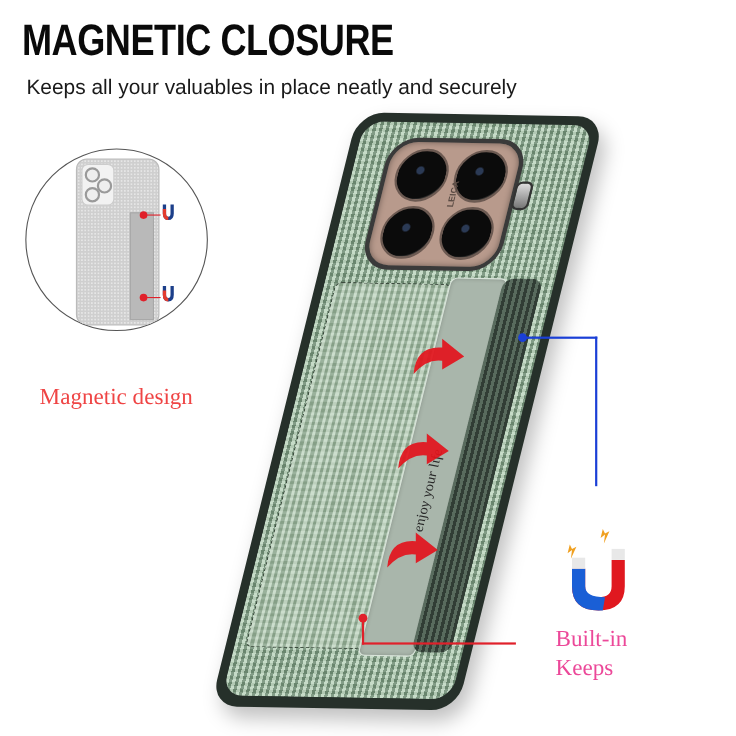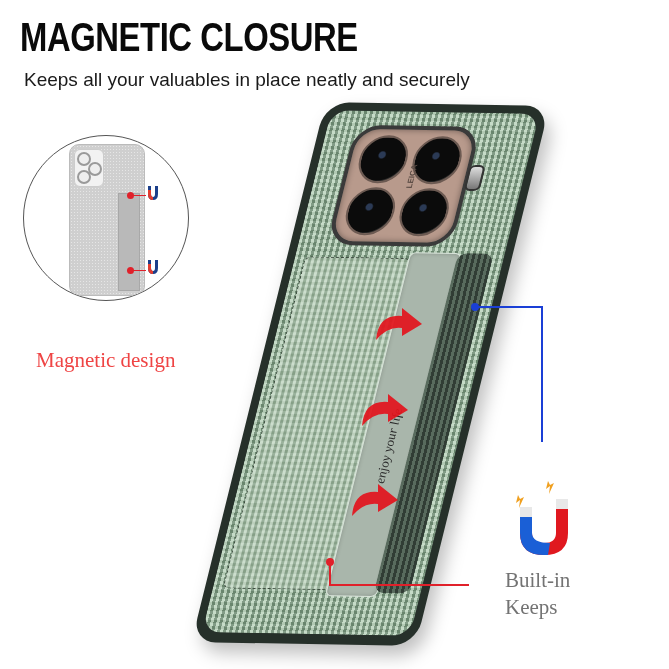--- a/index.html
+++ b/index.html
@@ -42,21 +42,21 @@
 
   .blue-dot{position:absolute;left:471px;top:303px;width:8px;height:8px;border-radius:50%;background:#1a3fd6;}
   .blue-line-h{position:absolute;left:478px;top:306px;width:65px;height:2px;background:#1a3fd6;}
   .blue-line-v{position:absolute;left:541px;top:306px;width:2px;height:136px;background:#1a3fd6;}
 
   .red-dot-main{position:absolute;left:326px;top:558px;width:8px;height:8px;border-radius:50%;background:#e0202a;}
   .red-line-v{position:absolute;left:329px;top:562px;width:2px;height:24px;background:#e0202a;}
   .red-line-h{position:absolute;left:329px;top:584px;width:140px;height:2px;background:#e0202a;}
 
   .big-magnet{position:absolute;left:510px;top:475px;width:70px;height:85px;}
-  .magnet-label{position:absolute;left:505px;top:567px;font-family:"Liberation Serif",serif;font-size:21px;line-height:27px;color:#737373;}
+  .magnet-label{position:absolute;left:505px;top:567px;font-family:"Liberation Serif",serif;font-size:21px;line-height:27px;color:#ec4899;}
 </style>
 </head>
 <body>
 
 <div class="title">MAGNETIC CLOSURE</div>
 <div class="subtitle">Keeps all your valuables in place neatly and securely</div>
 
 <div class="inset">
   <div class="inset-phone">
     <div class="inset-cam">

